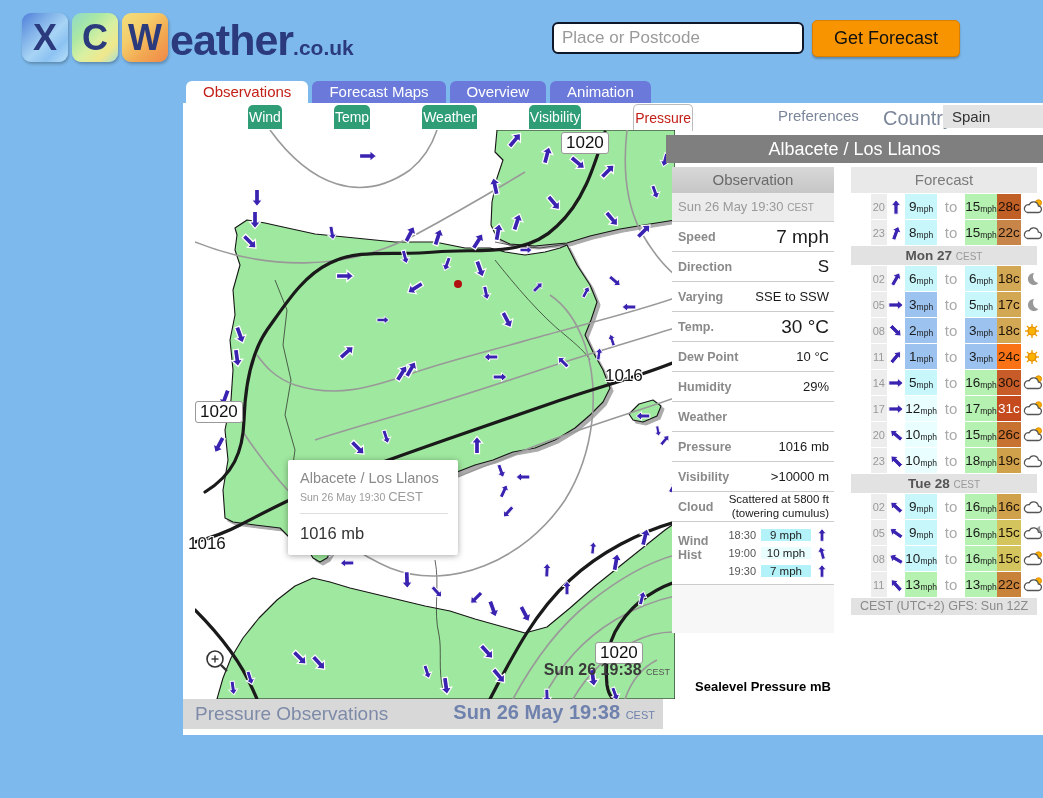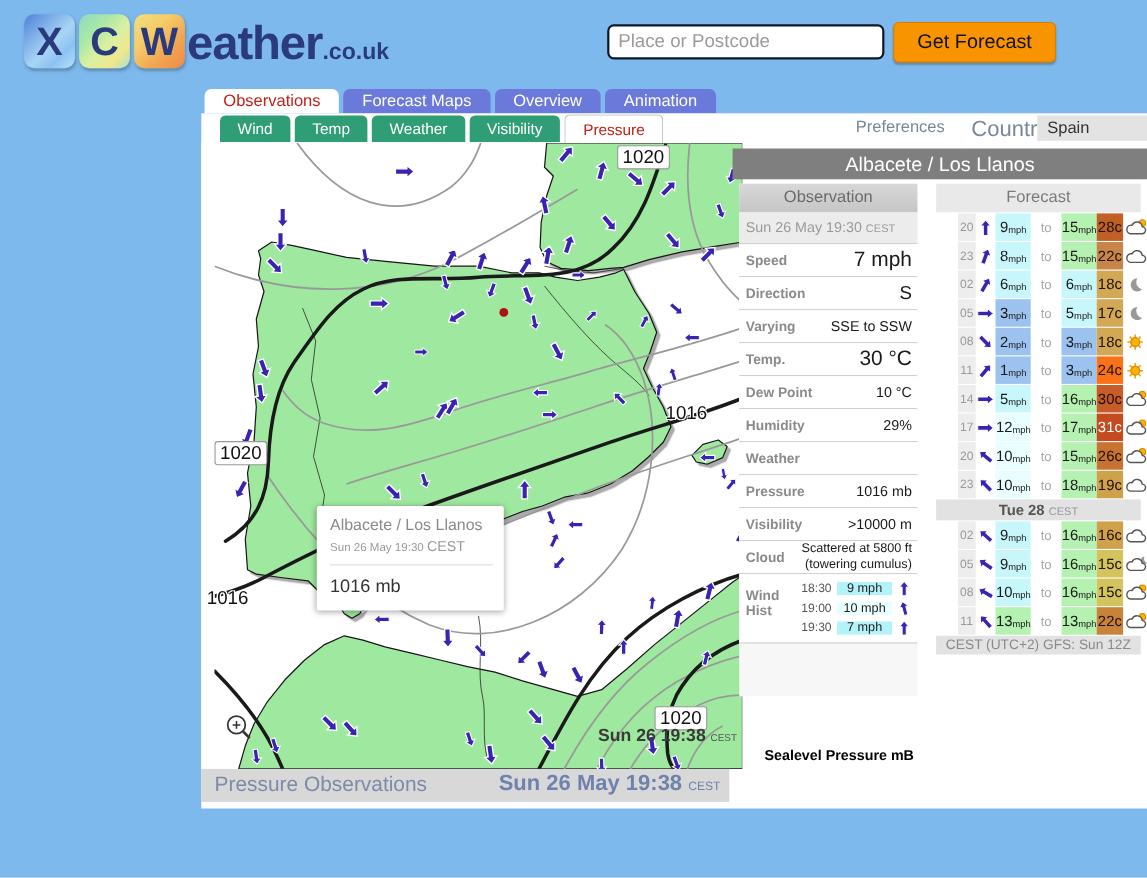--- a/index.html
+++ b/index.html
@@ -21,22 +21,22 @@
         border:1px solid #d87f00;border-radius:5px;font-size:18px;color:#111;
         font-family:"Liberation Sans",sans-serif;box-shadow:0 2px 2px rgba(0,0,0,.25);}
   
   .main-tabs{position:absolute;left:186px;top:81px;display:flex;gap:4px;}
   .mtab{height:22px;line-height:22px;padding:0 17px;border-radius:6px 6px 0 0;font-size:15px;
         background:#6b79da;color:#fff;cursor:pointer;text-align:right;}
   .mtab.active{background:#fff;color:#c22018;}
   
   .content{position:absolute;left:183px;top:103px;width:860px;height:632px;background:#fff;}
   .sub-tabs{position:absolute;left:17px;top:0;display:flex;gap:4px;}
-  .stab{height:24px;line-height:24px;margin-top:2px;padding:0 16px;border-radius:5px 5px 0 0;
-        font-size:14px;background:#2f9e77;color:#fff;cursor:pointer;}
+  .stab{height:24px;line-height:24px;margin-top:2px;padding:0 1px;border-radius:5px 5px 0 0;
+        font-size:14px;background:#2f9e77;color:#fff;cursor:pointer;margin-left:48px;}
   .stab.active{background:#fff;color:#c22018;margin-top:1px;height:26px;line-height:26px;
         border:1px solid #bbb;border-bottom:none;}
   .pref-link{position:absolute;left:595px;top:4px;font-size:15px;color:#7a8699;cursor:pointer;}
   .country-label{position:absolute;left:700px;top:4px;font-size:20px;color:#7a8699;}
   .country-box{position:absolute;left:760px;top:2px;width:100px;height:23px;line-height:23px;
         background:#e3e3e3;color:#333;font-size:15px;padding-left:9px;cursor:pointer;}
   
   .map-wrap{position:absolute;left:0;top:27px;width:480px;height:569px;background:#fff;overflow:hidden;padding-left:12px;}
   .land{filter:drop-shadow(3px 3px 0px #ababab);}
   .map-label{position:absolute;font-size:17px;color:#111;font-family:"Liberation Sans",sans-serif;
@@ -80,21 +80,21 @@
   .fc-header{height:26px;line-height:26px;text-align:center;font-size:15px;color:#7a7a7a;background:#e9e9e9;}
   .fc-day{height:19px;line-height:19px;text-align:center;background:#e2e2e2;font-size:13.5px;
         font-weight:bold;color:#555;margin-top:1px;}
   .fc-day .tz{font-size:10px;font-weight:normal;color:#999;}
   .fc-row{display:flex;height:25px;margin-top:1px;margin-left:20px;}
   .fc-row>div{display:flex;align-items:center;justify-content:center;}
   .fc-hour{width:20px;background:#ededed;color:#999;font-size:11px;}
   .fc-arr{width:24px;}
   .fc-s{width:41px;font-size:13.5px;color:#1a1a1a;}
   .fc-s .unit{font-size:8.5px;position:relative;top:2px;}
-  .fc-to{width:36px;font-size:12px;color:#aaa;}
+  .fc-to{width:36px;font-size:15px;color:#aaa;}
   .fc-temp{width:31px;font-size:13.5px;color:#1c1005;}
   .fc-icon{width:16px;overflow:visible;justify-content:flex-start !important;}
   .fc-footer{height:17px;line-height:17px;text-align:center;background:#e2e2e2;
         font-size:12.5px;color:#8a8a8a;margin-top:1px;}
   .sealevel{position:absolute;left:512px;top:576px;font-size:13px;font-weight:bold;color:#000;}
 </style>
 </head>
 <body>
 
 <div class="page">
@@ -422,20 +422,21 @@
             <div class="fc-s" style="background:#c8f7fb">8<span class="unit">mph</span></div>
             <div class="fc-to">to</div>
             <div class="fc-s" style="background:#b5f1b0">15<span class="unit">mph</span></div>
             <div class="fc-temp" style="background:#c8854a;">22c</div>
             <div class="fc-icon">
               <svg width="22" height="16" viewBox="0 0 22 16" style="overflow:visible">
                 <path d="M6.5 13.5 h10.5 a3.2 3.2 0 0 0 .4 -6.4 a4.8 4.8 0 0 0 -9.2 -1.3 a3.6 3.6 0 0 0 -1.7 7.7 z" fill="#fff" stroke="#555" stroke-width="1.3" stroke-linejoin="round"></path>
               </svg>
             </div>
           </div>
+          <div class="fc-day">Mon 27 <span class="tz">CEST</span></div>
           <div class="fc-row">
             <div class="fc-hour">02</div>
             <div class="fc-arr">
               <svg width="16" height="16" viewBox="-8 -8 16 16" style="overflow:visible">
                 <path d="M0,-5.5 L3.6,-1.2 L1.6,-1.2 L1.6,5.5 L-1.6,5.5 L-1.6,-1.2 L-3.6,-1.2 Z" transform="rotate(30) scale(1.3)" fill="#3a23b0" stroke="#fff" stroke-width="0.7"></path>
               </svg>
             </div>
             <div class="fc-s" style="background:#c8f7fb">6<span class="unit">mph</span></div>
             <div class="fc-to">to</div>
             <div class="fc-s" style="background:#c8f7fb">6<span class="unit">mph</span></div>

